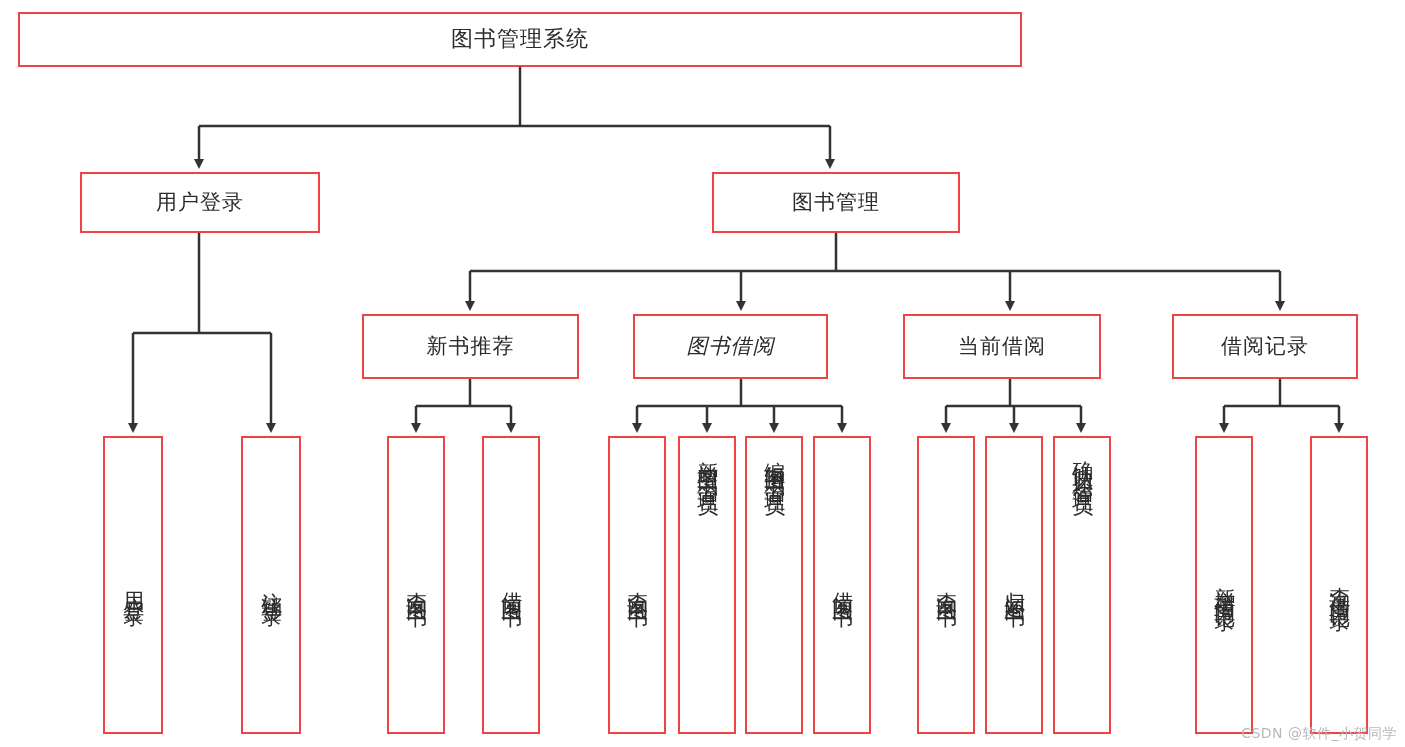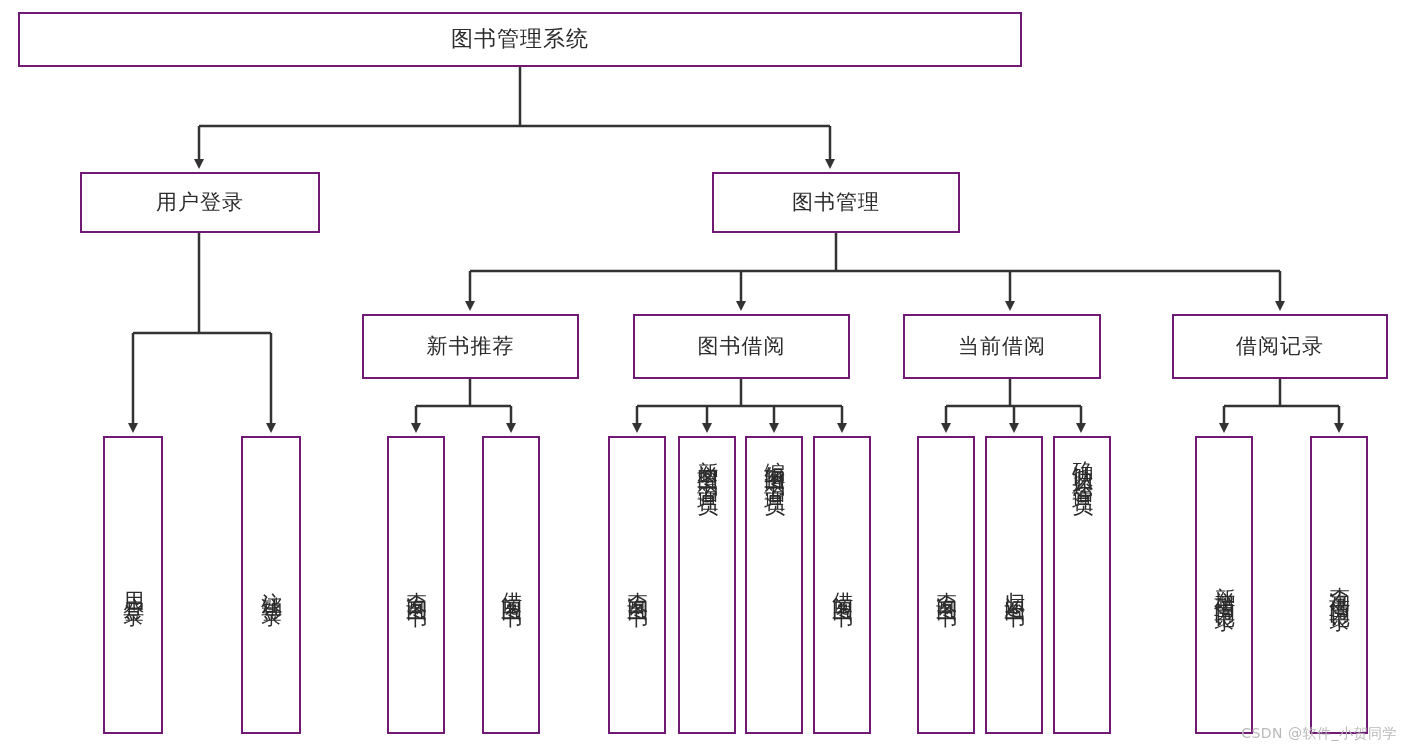--- a/index.html
+++ b/index.html
@@ -23,21 +23,21 @@
     left: 0;
     top: 0;
     width: 1405px;
     height: 747px;
     pointer-events: none;
   }
   .node {
     position: absolute;
     box-sizing: border-box;
     background: #ffffff;
-    border: 2px solid #701a75;
+    border: 2px solid #ef4444;
     display: flex;
     align-items: center;
     justify-content: center;
     color: #2b2b2b;
   }
   .node.horiz {
     font-size: 21px;
     letter-spacing: 1px;
     line-height: 1.2;
   }
@@ -140,29 +140,29 @@
   </div>
 
   <div class="node horiz" style="left:362px; top:314px; width:217px; height:65px;">
     <span>新书推荐</span>
   </div>
 
   <div class="node horiz" style="left:712px; top:172px; width:248px; height:61px;">
     <span>图书管理</span>
   </div>
 
-  <div class="node horiz" style="left:633px; top:314px; width:217px; height:65px;">
+  <div class="node horiz" style="left:633px; top:314px; width:195px; height:65px;font-style:italic;">
     <span>图书借阅</span>
   </div>
 
   <div class="node horiz" style="left:903px; top:314px; width:198px; height:65px;">
     <span>当前借阅</span>
   </div>
 
-  <div class="node horiz" style="left:1172px; top:314px; width:216px; height:65px;">
+  <div class="node horiz" style="left:1172px; top:314px; width:186px; height:65px;">
     <span>借阅记录</span>
   </div>
 
   <div class="node leaf center" style="left:103px; top:436px; width:60px; height:298px;">
     <span class="vtext">用户登录</span>
   </div>
   <div class="node leaf center" style="left:241px; top:436px; width:60px; height:298px;">
     <span class="vtext">注销登录</span>
   </div>
 

